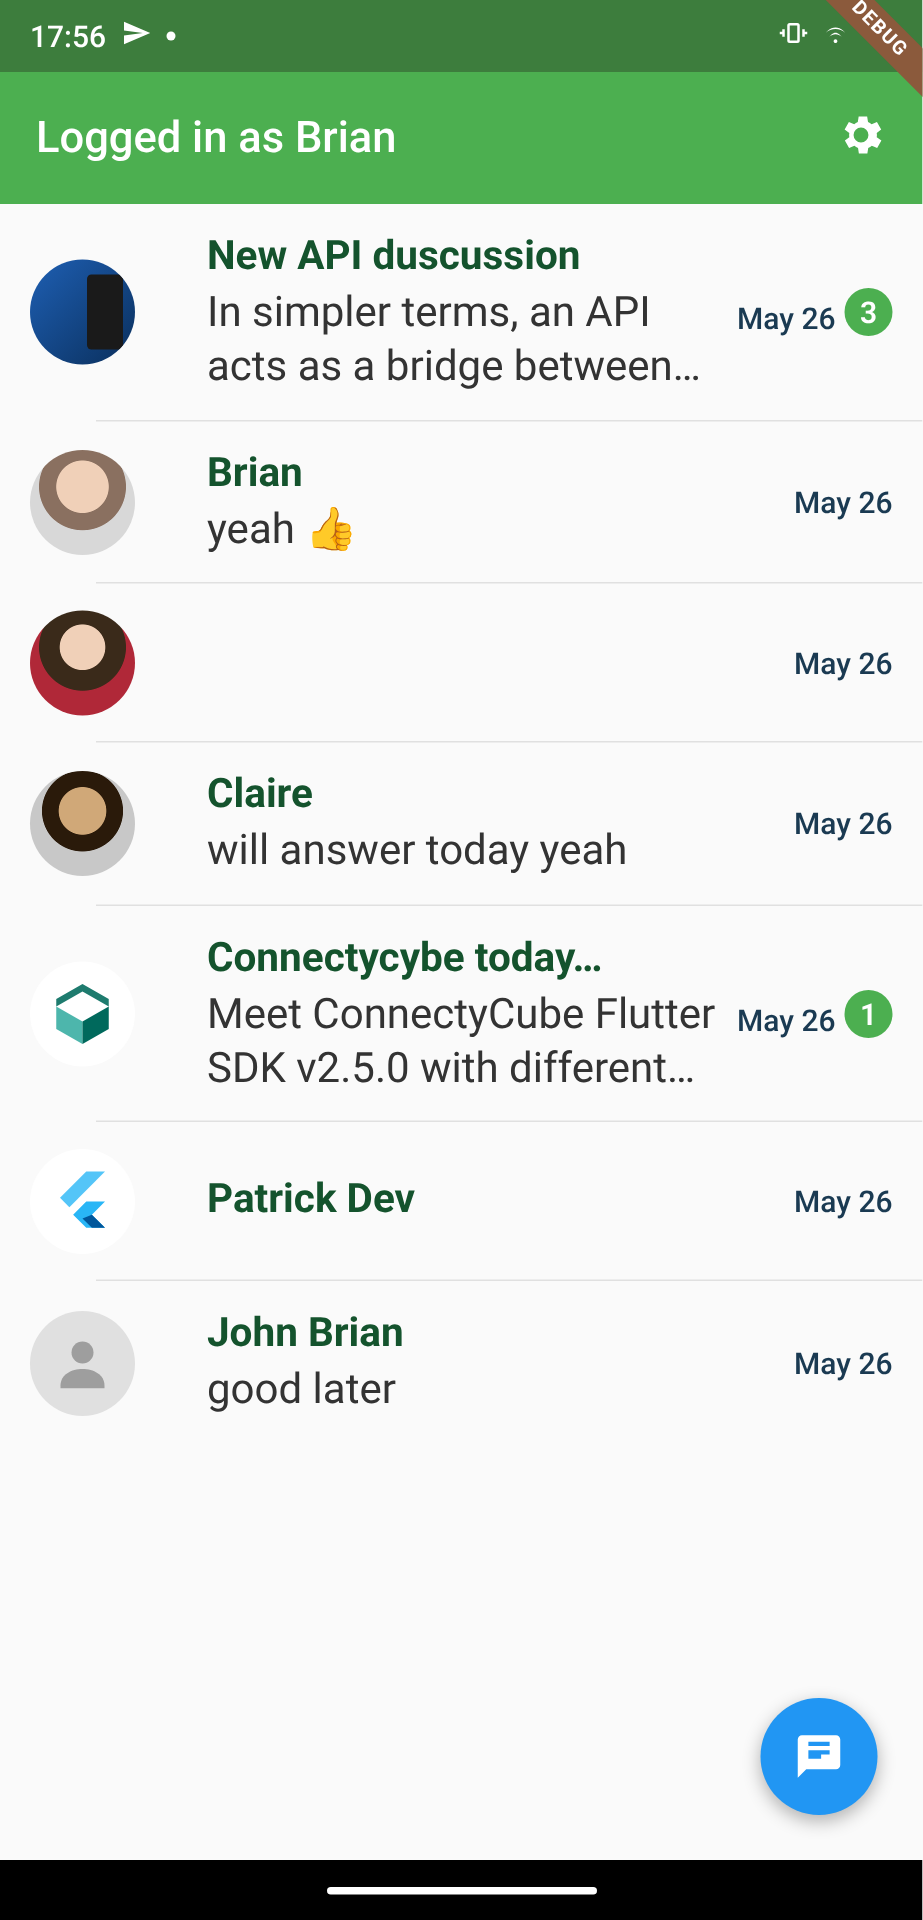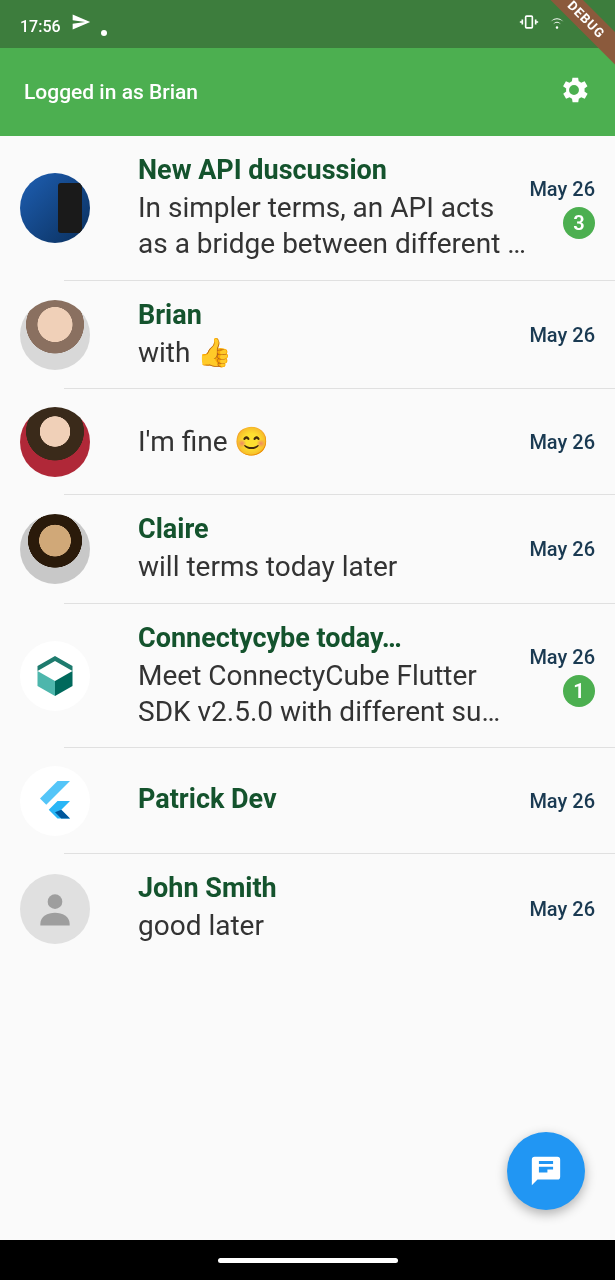--- a/index.html
+++ b/index.html
@@ -13,32 +13,32 @@
     }
     .status-bar {
       height: 48px;
       background: #3d7d3d;
       display: flex;
       justify-content: space-between;
       align-items: center;
       padding: 0 20px;
       color: white;
     }
-    .status-left { display: flex; align-items: flex-end; gap: 10px; font-size: 16px; font-weight: 500; }
+    .status-left { display: flex; align-items: center; gap: 10px; font-size: 20px; font-weight: 500; }
     .status-right { display: flex; align-items: center; gap: 8px; }
     .app-bar {
       height: 88px;
       background: #4caf50;
       display: flex;
       justify-content: space-between;
       align-items: center;
       padding: 0 24px;
       color: white;
     }
-    .app-title { font-size: 21px; font-weight: 500; }
+    .app-title { font-size: 29px; font-weight: 500; }
     .gear { cursor: pointer; }
     .chat-list { background: #fafafa; }
     .chat-item {
       display: flex;
       align-items: center;
       padding: 18px 20px 18px 20px;
       cursor: pointer;
       position: relative;
     }
     .chat-item:not(:last-child)::after {
@@ -76,21 +76,21 @@
       font-size: 28px;
       color: #333;
       line-height: 1.3;
       display: -webkit-box;
       -webkit-line-clamp: 2;
       -webkit-box-orient: vertical;
       overflow: hidden;
     }
     .chat-meta {
       display: flex;
-      flex-direction: column;
+      flex-direction: row;
       align-items: flex-end;
       gap: 6px;
       margin-left: 0;
     }
     .chat-date { font-size: 20px; color: #1a3a52; font-weight: 500; white-space: nowrap; }
     .unread-badge {
       background: #4caf50;
       color: white;
       min-width: 32px;
       height: 32px;
@@ -206,40 +206,39 @@
       </div>
       <div class="chat-meta">
         <div class="chat-date">May 26</div>
         <div class="unread-badge">3</div>
       </div>
     </div>
     <div class="chat-item">
       <div class="avatar avatar-photo1"></div>
       <div class="chat-content">
         <div class="chat-name">Brian</div>
-        <div class="chat-msg">with 👍</div>
+        <div class="chat-msg">yeah 👍</div>
       </div>
       <div class="chat-meta">
         <div class="chat-date">May 26</div>
       </div>
     </div>
     <div class="chat-item">
       <div class="avatar avatar-photo2"></div>
       <div class="chat-content">
-        <div class="chat-msg">I'm fine 😊</div>
       </div>
       <div class="chat-meta">
         <div class="chat-date">May 26</div>
       </div>
     </div>
     <div class="chat-item">
       <div class="avatar avatar-photo3"></div>
       <div class="chat-content">
         <div class="chat-name">Claire</div>
-        <div class="chat-msg">will terms today later</div>
+        <div class="chat-msg">will answer today yeah</div>
       </div>
       <div class="chat-meta">
         <div class="chat-date">May 26</div>
       </div>
     </div>
     <div class="chat-item">
       <div class="avatar avatar-cube">
         <svg width="50" height="50" viewBox="0 0 40 40">
           <path fill="#1e7b6e" d="M20 4l14 8v4l-14-8-14 8v-4z"></path>
           <path fill="#4db6ac" d="M6 16l14 8v12L6 28z"></path>
@@ -271,21 +270,21 @@
       </div>
     </div>
     <div class="chat-item">
       <div class="avatar avatar-default">
         <svg width="44" height="44" viewBox="0 0 24 24" fill="#9e9e9e">
           <circle cx="12" cy="8" r="4"></circle>
           <path d="M4 20c0-4 4-6 8-6s8 2 8 6v1H4z"></path>
         </svg>
       </div>
       <div class="chat-content">
-        <div class="chat-name">John Smith</div>
+        <div class="chat-name">John Brian</div>
         <div class="chat-msg">good later</div>
       </div>
       <div class="chat-meta">
         <div class="chat-date">May 26</div>
       </div>
     </div>
   </div>
 
 <div class="fab">
   <svg width="34" height="34" viewBox="0 0 24 24" fill="white">

